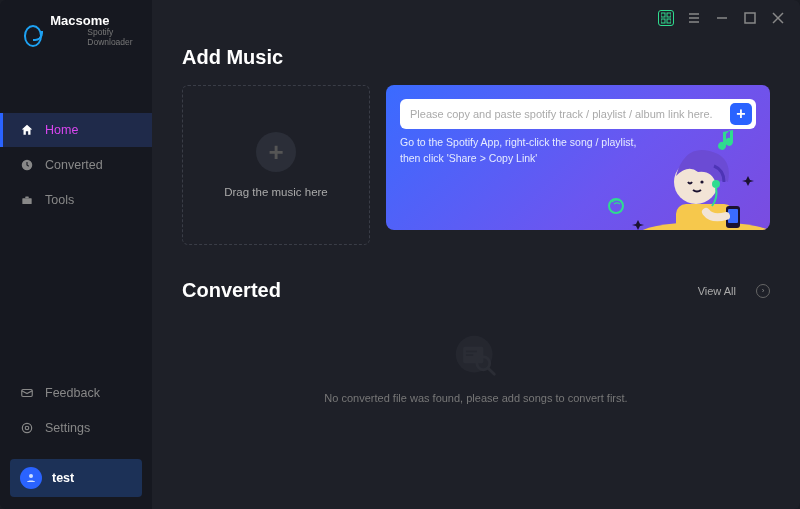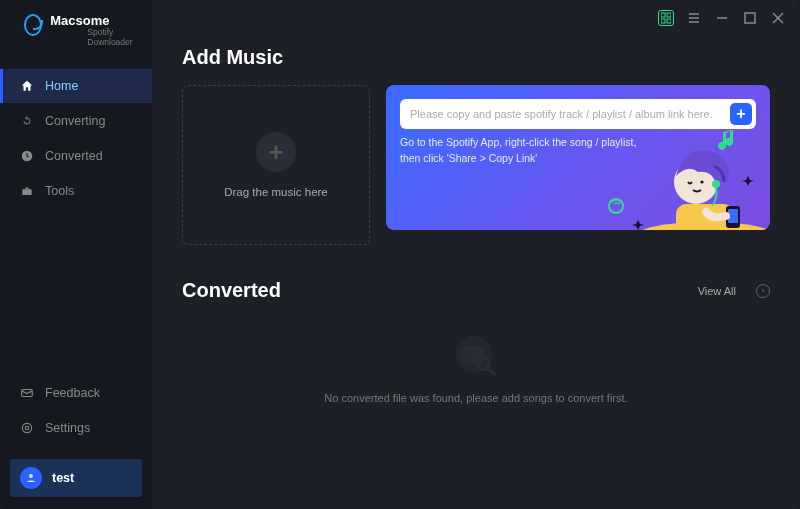--- a/index.html
+++ b/index.html
@@ -1,28 +1,28 @@
 <!DOCTYPE html>
 <html><head>
 <meta charset="utf-8">
 <style>
   * { margin: 0; padding: 0; box-sizing: border-box; font-family: -apple-system, BlinkMacSystemFont, "Segoe UI", Arial, sans-serif; }
   body { background: #1a1c23; color: #ddd; width: 800px; height: 509px; overflow: hidden; display: flex; border-radius: 6px; }
 
   
   .sidebar { width: 152px; background: #161820; display: flex; flex-direction: column; padding-top: 10px; }
-  .brand { display: flex; align-items: flex-start; gap: 8px; padding: 4px 14px 16px 24px; }
+  .brand { display: flex; align-items: flex-end; gap: 8px; padding: 4px 14px 16px 24px; }
   .brand-logo { width: 22px; height: 22px; border-radius: 50%; border: 2.5px solid #1da1f2; position: relative; }
   .brand-logo::after { content:""; position:absolute; width:8px; height:8px; border-bottom:2.5px solid #1da1f2; border-right:2.5px solid #1da1f2; border-radius:0 0 8px 0; top:4px; left:7px; transform:rotate(0deg);}
   .brand-text .title { font-size: 13px; font-weight: 700; color: #fff; line-height: 1; }
   .brand-text .sub { font-size: 8.5px; color: #777; line-height: 1.2; margin-left: 37px; }
 
   .nav { display:flex; flex-direction:column; gap:1px; margin-top:6px;}
   .nav-item { display:flex; align-items:center; gap:10px; padding:9px 16px; font-size:12.5px; color:#888; cursor:pointer; border-left:3px solid transparent;}
-  .nav-item.active { background:#1f2a4a; color:#7dd3fc; border-left-color:#2a63ff;}
+  .nav-item.active { background:#1f2a4a; color:#d946ef; border-left-color:#2a63ff;margin-top:44px;}
   .nav-item .ic { width:16px; height:16px; display:flex; align-items:center; justify-content:center; }
   .nav-item.active .ic svg { fill:#fff; }
 
   .spacer { flex:1; }
 
   .bottom-nav { display:flex; flex-direction:column; gap:1px; margin-bottom:8px;}
   .account { display:flex; align-items:center; gap:10px; margin:6px 10px 12px 10px; padding:8px 10px; background:#1c3157; border-radius:4px; }
   .avatar { width:22px; height:22px; border-radius:50%; background:#2a63ff; display:flex; align-items:center; justify-content:center;}
   .avatar svg { fill:#cfe0ff; }
   .account .name { font-size:12.5px; color:#fff; font-weight:600;}
@@ -73,28 +73,20 @@
   </div>
 
   <nav class="nav">
     <div class="nav-item active">
       <span class="ic">
         <svg viewBox="0 0 24 24" width="14" height="14" fill="#fff">
             <path d="M12 3l9 8h-3v9h-4v-6H10v6H6v-9H3z"></path>
           </svg>
       </span>
       <span>Home</span>
-    </div>
-    <div class="nav-item">
-      <span class="ic">
-        <svg viewBox="0 0 24 24" width="14" height="14" fill="#666">
-            <path d="M12 6V3L8 7l4 4V8a4 4 0 1 1-4 4H6a6 6 0 1 0 6-6z"></path>
-          </svg>
-      </span>
-      <span>Converting</span>
     </div>
     <div class="nav-item">
       <span class="ic">
         <svg viewBox="0 0 24 24" width="14" height="14" fill="#888">
             <circle cx="12" cy="12" r="9" fill="#888"></circle>
             <path d="M12 7v5l3 2" stroke="#1e2028" stroke-width="2" fill="none"></path>
           </svg>
       </span>
       <span>Converted</span>
     </div>

